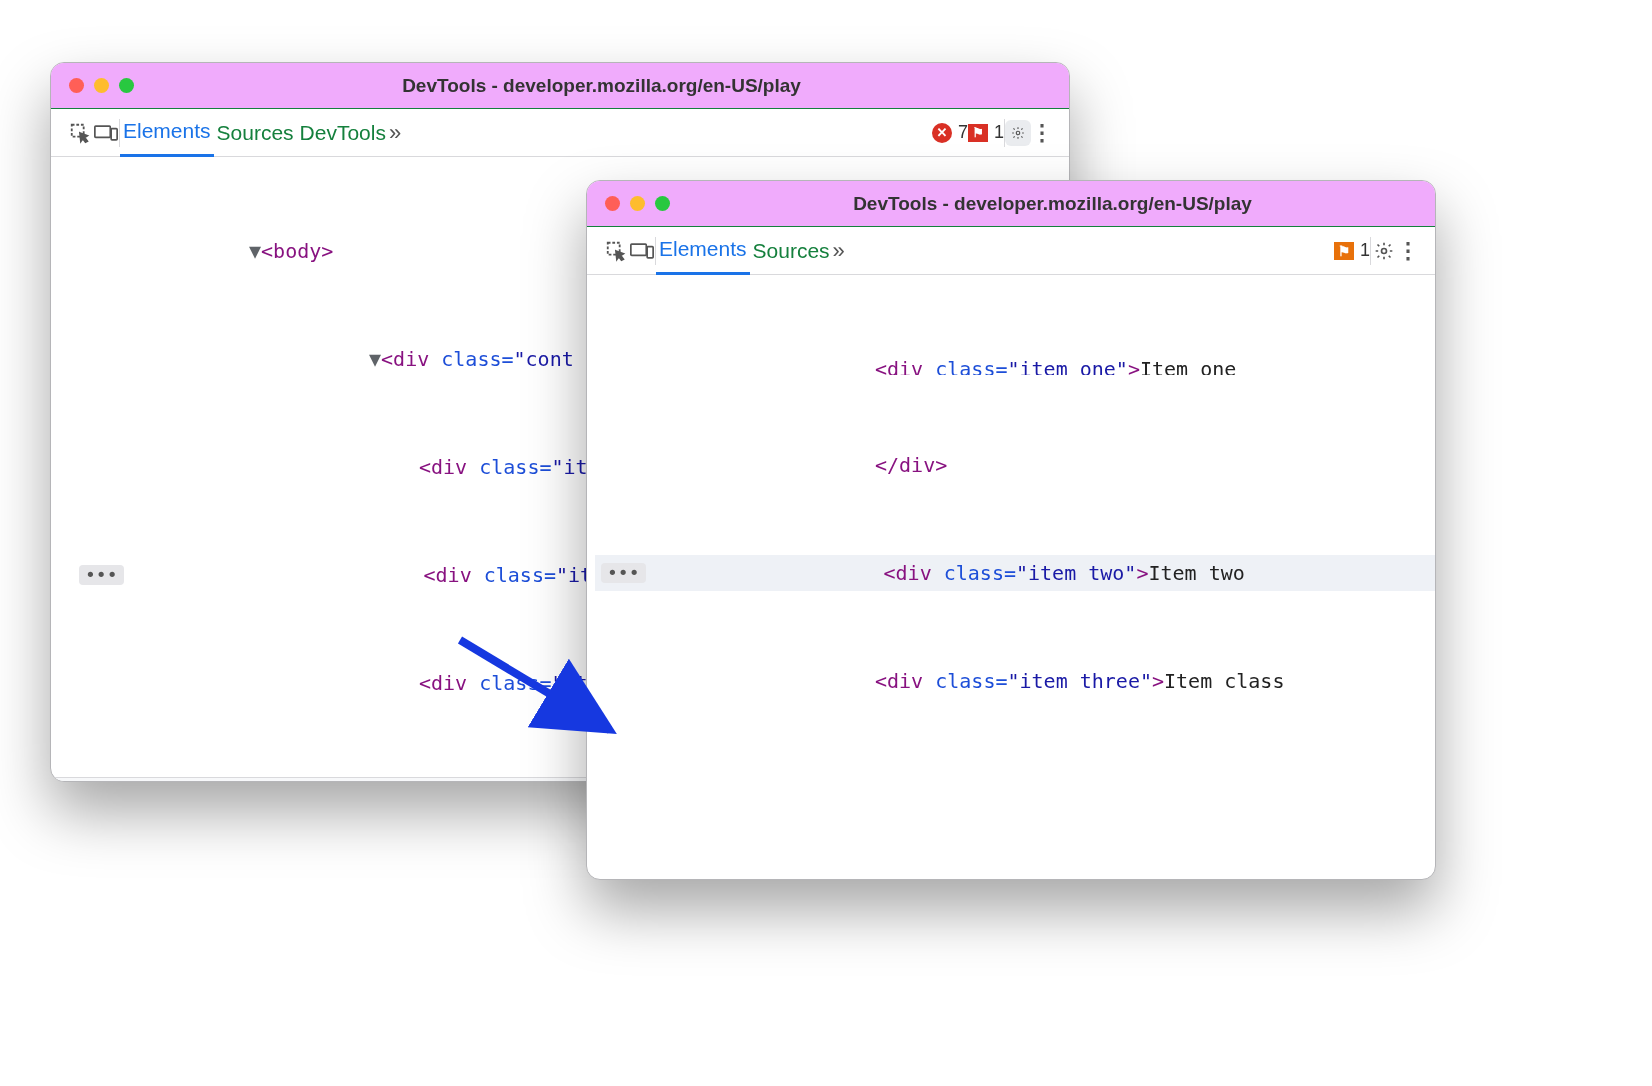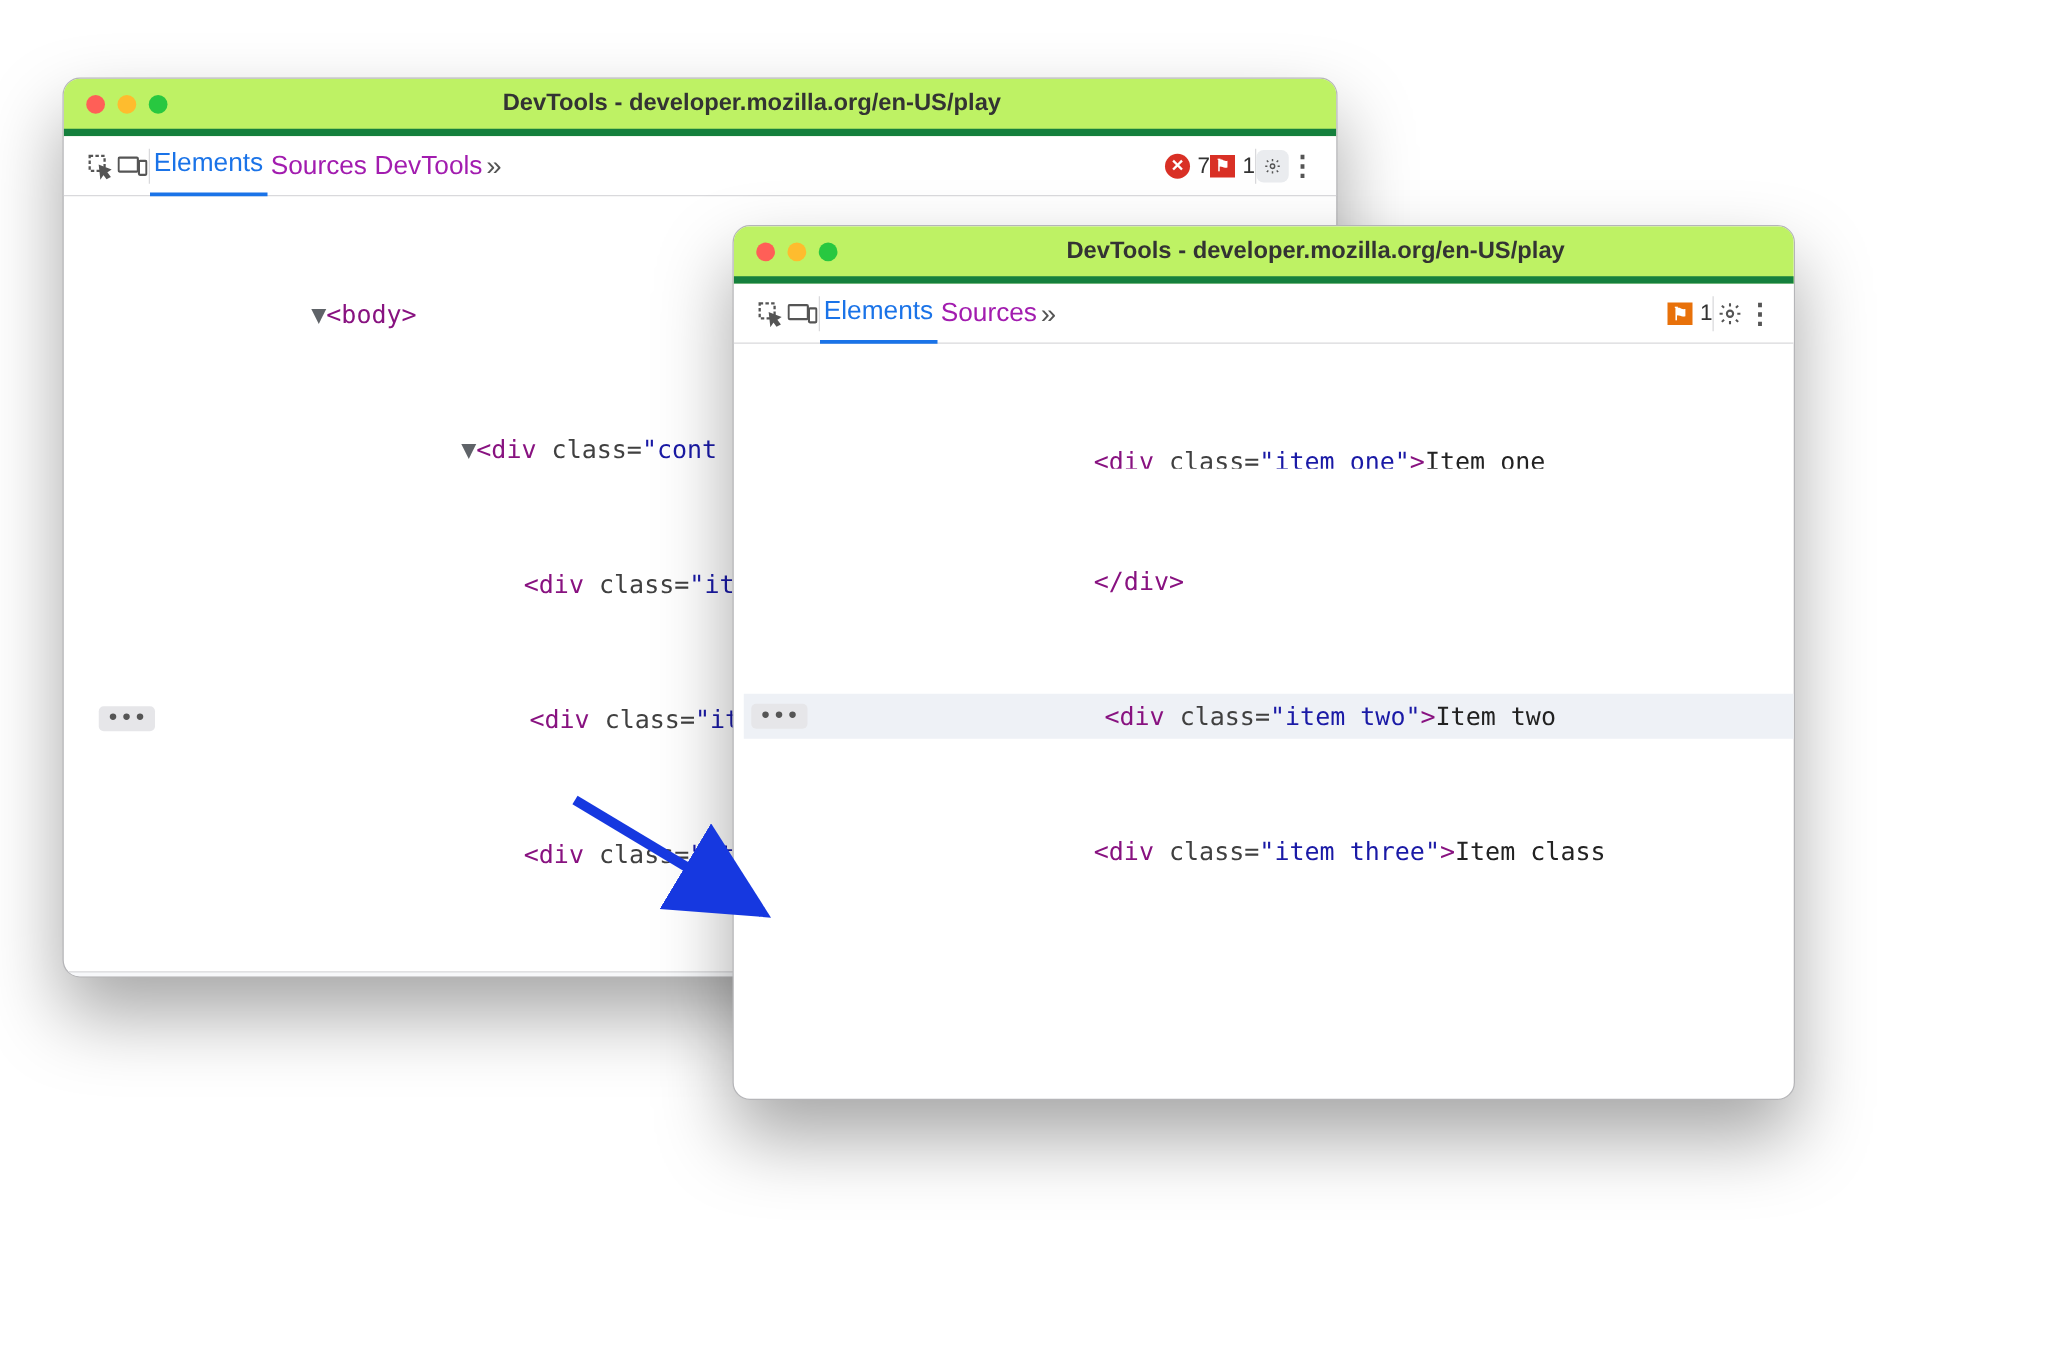--- a/index.html
+++ b/index.html
@@ -14,50 +14,50 @@
   .window {
     position: absolute;
     background: #fff;
     border: 1px solid #b5b5b8;
     border-radius: 14px;
     box-shadow: 0 30px 60px rgba(0,0,0,.35);
     overflow: hidden;
   }
   .titlebar {
     height: 46px;
-    background: #bef264;
-    border-bottom: 6px solid #15803d;
+    background: #f0abfc;
+    border-bottom: 1px solid #15803d;
     display: flex;
     align-items: center;
     padding: 0 18px;
     gap: 18px;
   }
   .traf { display:flex; gap:10px; }
   .dot { width:15px; height:15px; border-radius:50%; }
   .dot.r{background:#ff5f57}.dot.y{background:#febc2e}.dot.g{background:#28c840}
   .title { flex:1; text-align:center; font-size:19px; font-weight:600; color:#333;}
   .toolbar {
     height:48px; display:flex; align-items:center; border-bottom:1px solid #d9d9dc;
     padding:0 16px; background:#fff;justify-content:space-between;
   }
   .icon-btn { width:26px; height:26px; display:flex; align-items:center; justify-content:center; color:#555;}
-  .tab { font-size:21px; color:#a21caf; height:48px; display:flex; align-items:center; padding:0 3px;}
+  .tab { font-size:21px; color:#15803d; height:48px; display:flex; align-items:center; padding:0 3px;}
   .tab.active { color:#1a73e8; border-bottom:3px solid #1a73e8; font-weight:500;}
   .spacer{flex:1}
   .err-badge{display:flex;align-items:center;gap:6px;font-size:18px;color:#333;}
   .circ-r{width:20px;height:20px;border-radius:50%;background:#d93025;color:#fff;display:flex;align-items:center;justify-content:center;font-size:13px;font-weight:700}
   .flag-r{width:20px;height:18px;background:#d93025;color:#fff;display:flex;align-items:center;justify-content:center;font-size:13px;font-weight:700}
   .flag-o{width:20px;height:18px;background:#e8710a;color:#fff;display:flex;align-items:center;justify-content:center;font-size:14px;font-weight:700}
   .gear-bg{background:#eaecef;border-radius:6px;padding:4px 6px}
   .chev {font-size:22px;color:#555}
   .dom {
     font-family: ui-monospace,Menlo,monospace;
     font-size:20px; line-height:36px; white-space:pre; padding:4px 0 4px 18px; color:#333;
   }
-  .tag{color:#881280}.attr{color:#404040}.val{color:#1a1aa6}.punc{color:#881280}
+  .tag{color:#881280}.attr{color:#1d4ed8}.val{color:#1a1aa6}.punc{color:#881280}
   .txt{color:#222}.eqsel{color:#9aa0a6;font-style:italic}
   .triangle{color:#5f6368}
   .crumb-bar{height:40px;border-top:1px solid #d9d9dc;border-bottom:1px solid #d9d9dc;display:flex;align-items:center;padding:0 10px;gap:20px;font-family:ui-monospace,Menlo,monospace;font-size:18px;color:#6a1b9a;background:#f7f8fa;overflow:hidden}
   .arrow-svg{position:absolute;pointer-events:none}
   .kebab{font-size:22px;color:#555;font-weight:600}
   .ellips{background:#e6e6e9;border-radius:4px;height:20px;padding:0 6px;display:inline-flex;align-items:center;color:#555;font-size:18px}
 </style>
 </head>
 <body>
 

